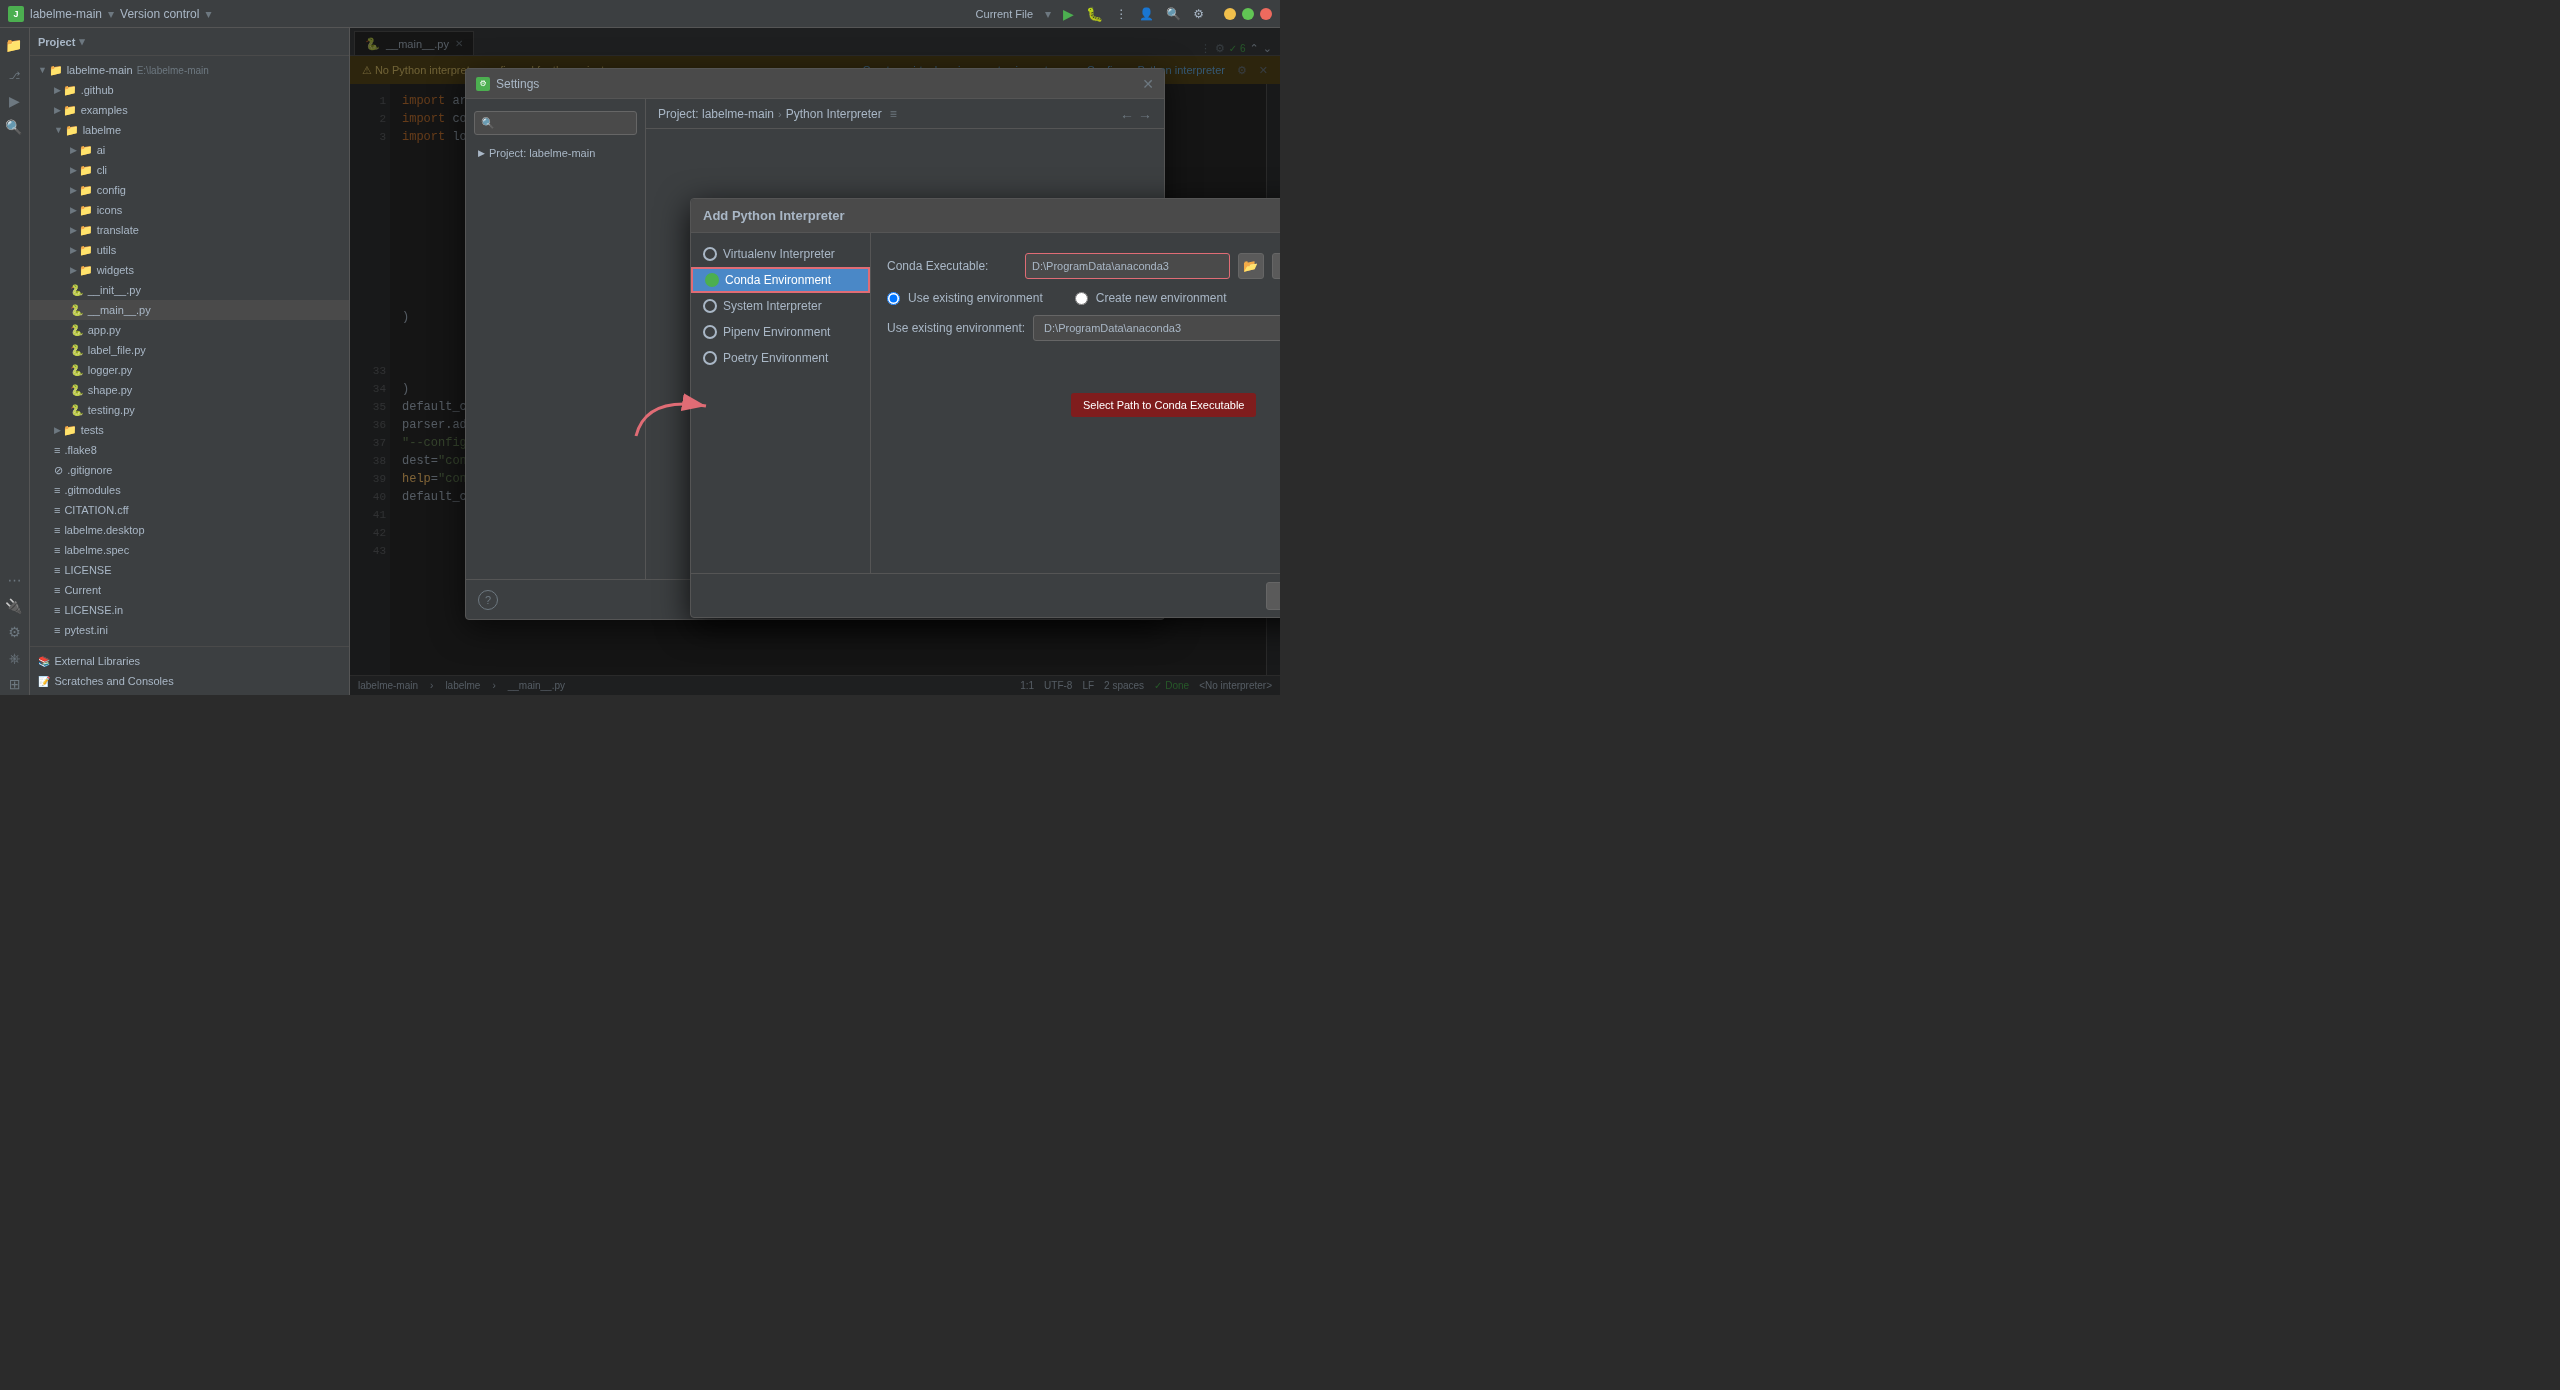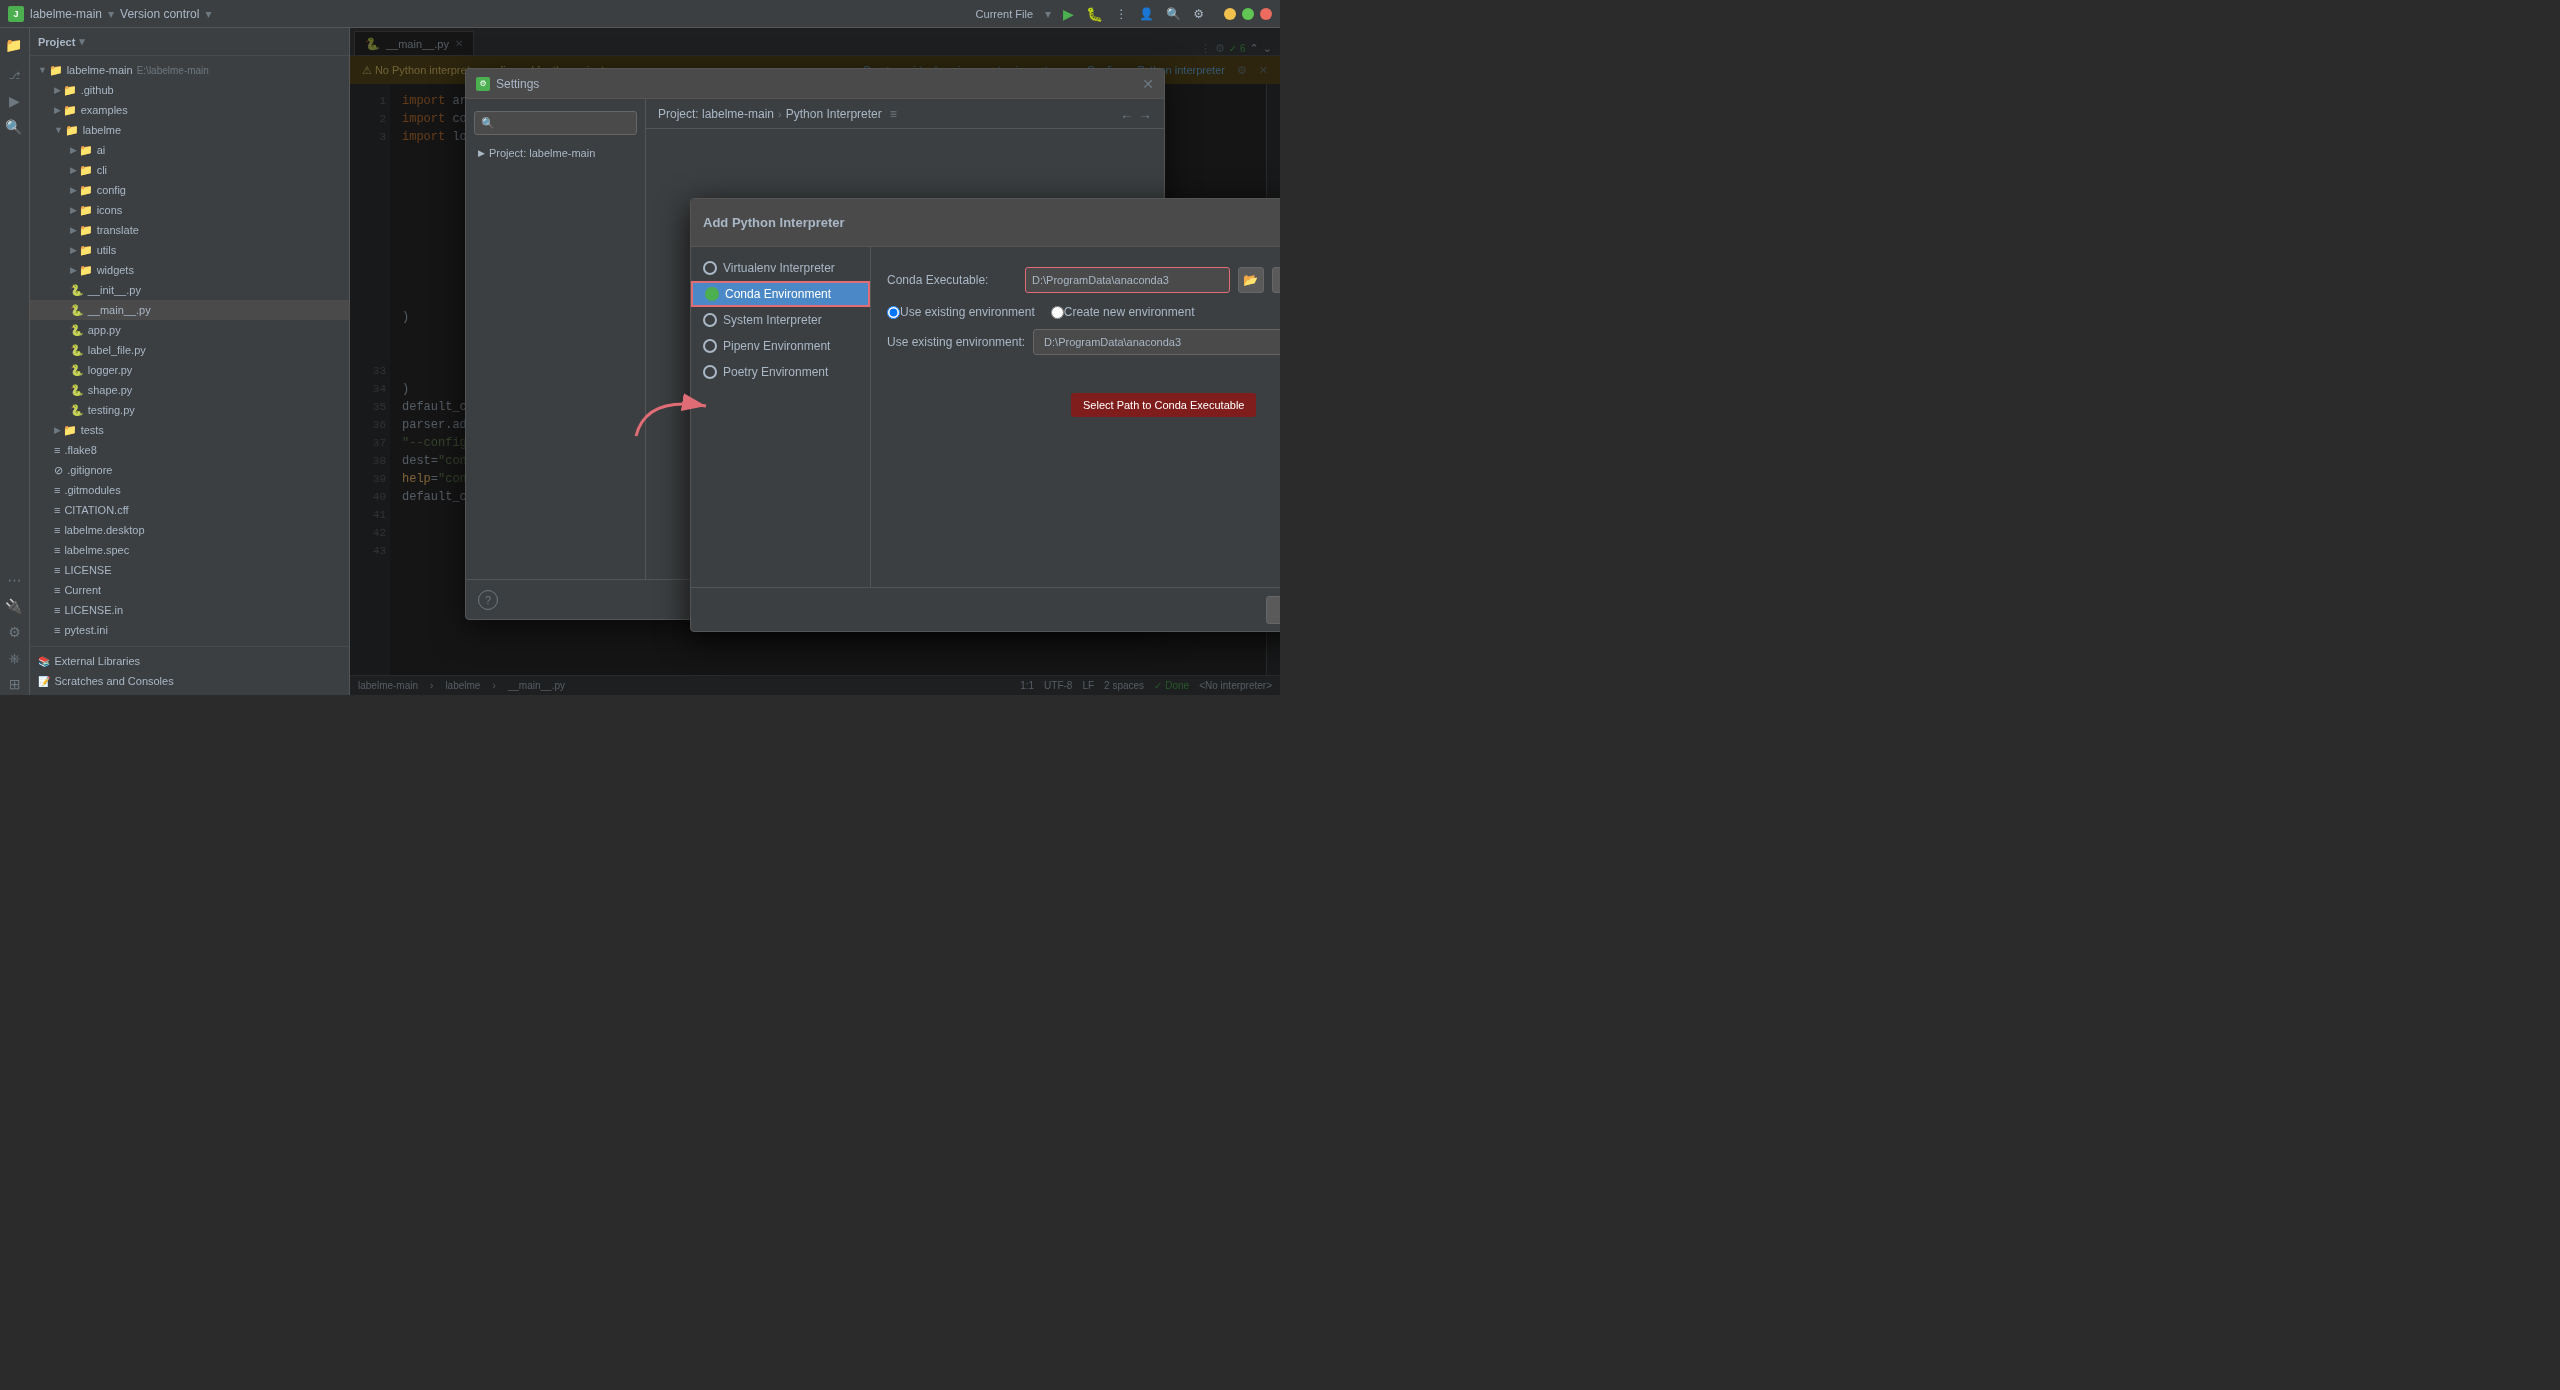--- a/index.html
+++ b/index.html
@@ -368,21 +368,21 @@
       top: 170px;
       left: 340px;
       width: 720px;
       background: #3c3f41;
       border: 1px solid #555;
       border-radius: 4px;
       box-shadow: 0 8px 32px rgba(0,0,0,0.8);
       z-index: 200;
     }
     .add-interp-header {
-      height: 48px;
+      height: 34px;
       background: #4a4a4a;
       display: flex;
       align-items: center;
       padding: 0 12px;
       border-bottom: 1px solid #555;
       border-radius: 4px 4px 0 0;
     }
     .add-interp-title {
       font-size: 13px;
       color: #a9b7c6;
@@ -491,21 +491,21 @@
       font-size: 11px;
       color: white;
       z-index: 250;
       white-space: nowrap;
     }
 
     
     .radio-row {
       display: flex;
       align-items: center;
-      gap: 0;
+      gap: 8px;
       margin-bottom: 10px;
     }
     .radio-input {
       cursor: pointer;
     }
     .radio-label {
       font-size: 12px;
       color: #a9b7c6;
     }
 

